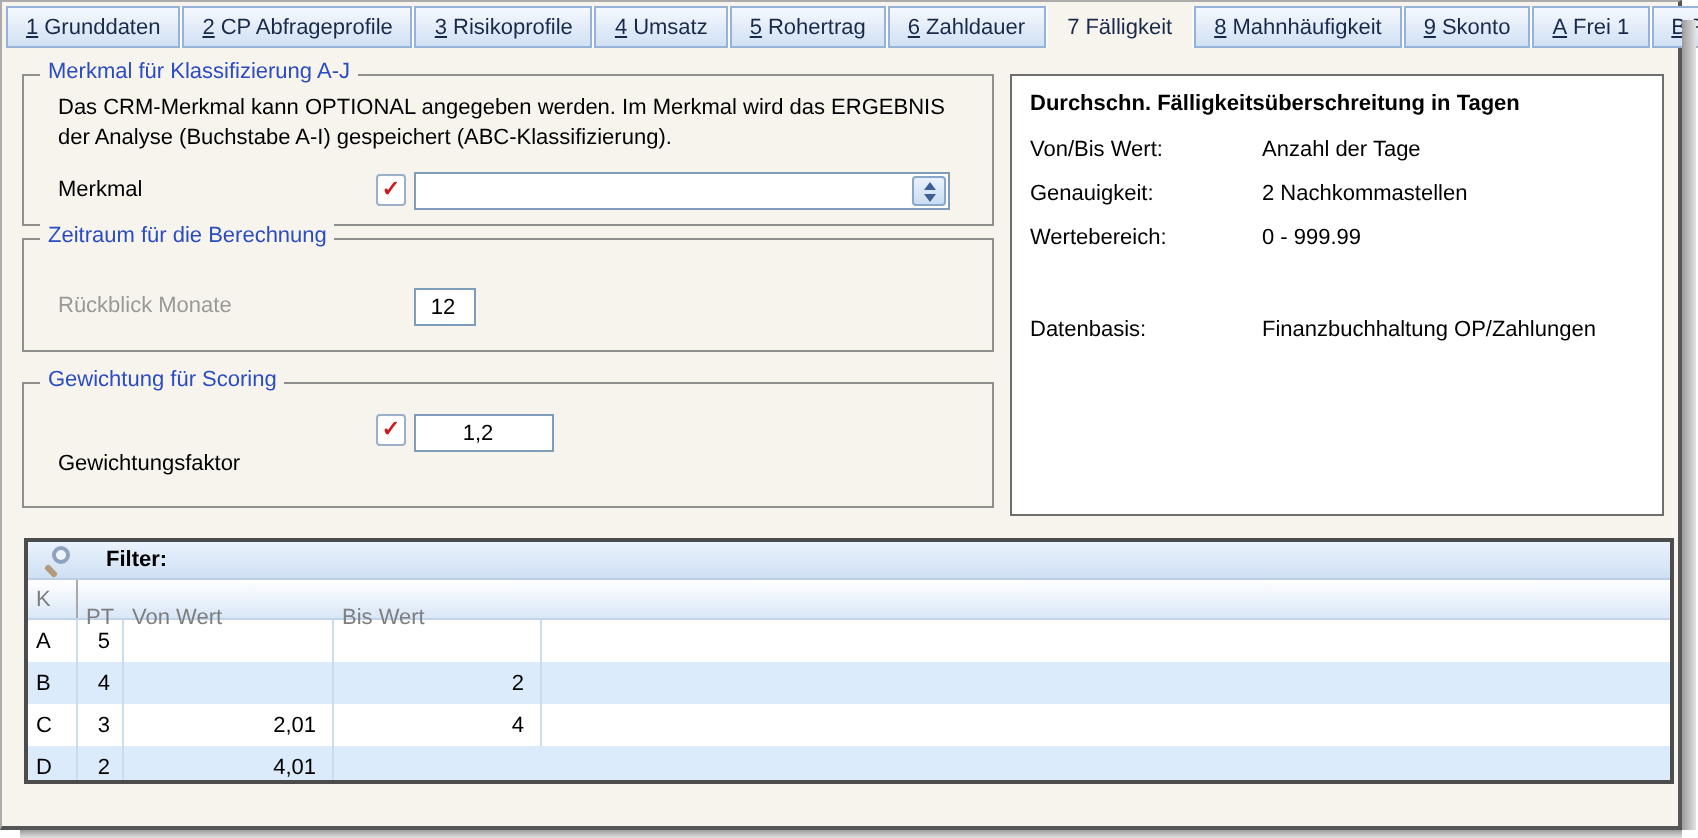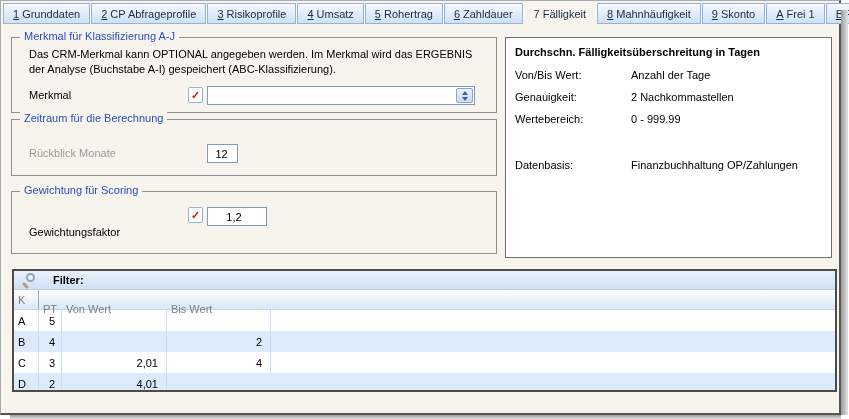--- a/index.html
+++ b/index.html
@@ -160,21 +160,21 @@
     <div class="group" id="group-zeitraum">
       <span class="group-title">Zeitraum für die Berechnung</span>
       <span class="fld-label dim" style="left:17px; top:27px;">Rückblick Monate</span>
       <input class="text-input num" style="left: 195px; top: 24px; width: 31px;" value="12">
     </div>
 
     <div class="group" id="group-gewichtung">
       <span class="group-title">Gewichtung für Scoring</span>
       <span class="fld-label" style="left:17px; top:34px;">Gewichtungsfaktor</span>
       <span class="check-icon" style="left:176px; top:15px;"><span>✓</span></span>
-      <input class="text-input num" style="left: 195px; top: 15px; width: 60px; padding-right: 8px;" value="1,2">
+      <input class="text-input num" style="left: 195px; top: 15px; width: 70px; padding-right: 8px;" value="1,2">
     </div>
 
     <div id="info-panel">
       <div id="info-title">Durchschn. Fälligkeitsüberschreitung in Tagen</div>
       <div class="info-row" style="top:31px;"><span class="lbl">Von/Bis Wert:</span><span>Anzahl der Tage</span></div>
       <div class="info-row" style="top:53px;"><span class="lbl">Genauigkeit:</span><span>2 Nachkommastellen</span></div>
       <div class="info-row" style="top:75px;"><span class="lbl">Wertebereich:</span><span>0 - 999.99</span></div>
       <div class="info-row" style="top:81px;margin-top:40px;"><span class="lbl">Datenbasis:</span><span>Finanzbuchhaltung OP/Zahlungen</span></div>
     </div>
 

